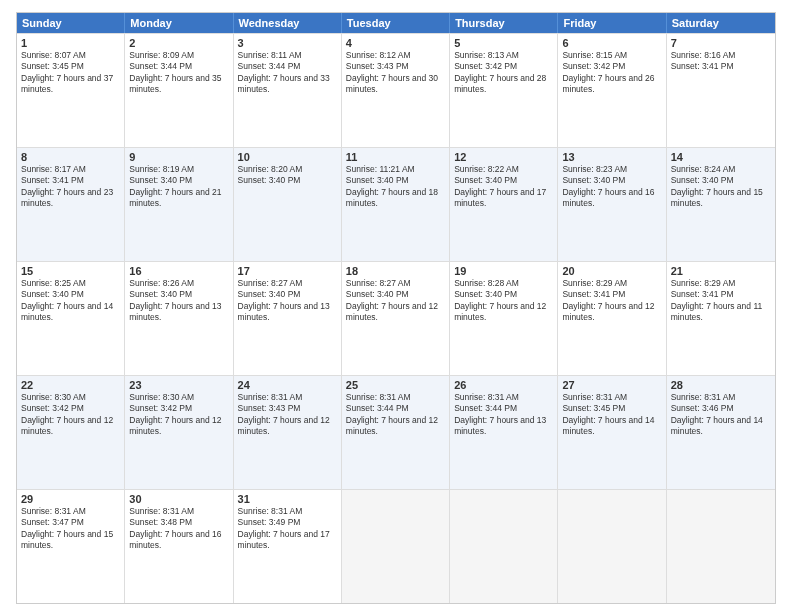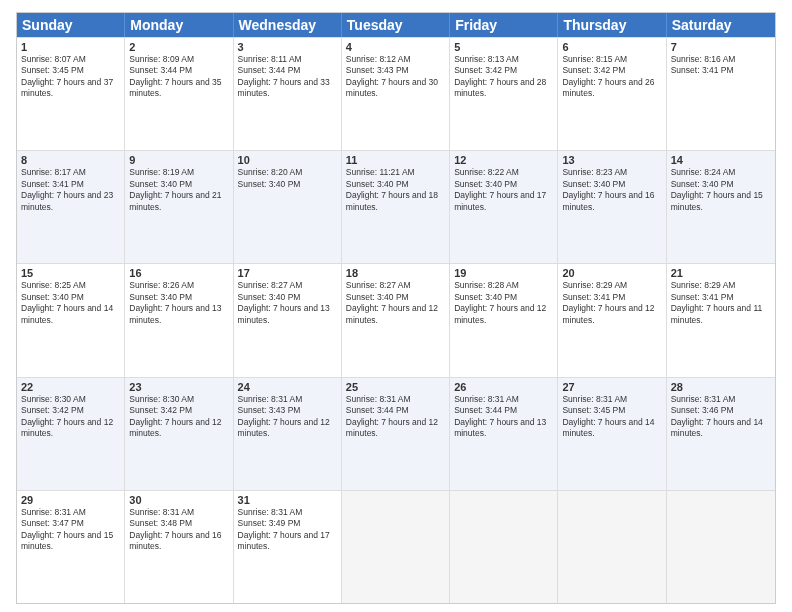--- a/index.html
+++ b/index.html
@@ -48,21 +48,21 @@
       flex-direction: column;
       border: 1px solid #ccc;
     }
     .cal-header-row {
       display: grid;
       grid-template-columns: repeat(7, 1fr);
       background: #3a75c4;
     }
     .cal-header-cell {
       color: #fff;
-      font-size: 14px;
+      font-size: 11px;
       font-weight: bold;
       padding: 4px 5px;
       border-right: 1px solid #5590d8;
       text-align: left;
     }
     .cal-header-cell:last-child { border-right: none; }
     .cal-body {
       flex: 1;
       display: flex;
       flex-direction: column;
@@ -99,22 +99,22 @@
 <body>
 
 <div class="page">
 
   <div class="calendar">
     <div class="cal-header-row">
     <div class="cal-header-cell">Sunday</div>
         <div class="cal-header-cell">Monday</div>
         <div class="cal-header-cell">Wednesday</div>
         <div class="cal-header-cell">Tuesday</div>
+        <div class="cal-header-cell">Thursday</div>
         <div class="cal-header-cell">Friday</div>
-        <div class="cal-header-cell">Thursday</div>
         <div class="cal-header-cell">Saturday</div>
       </div>
     <div class="cal-body">
     <div class="cal-week">
           <div class="cal-cell">
             <span class="day-num">1</span>
             <span class="cell-line">Sunrise: 8:07 AM</span>
             <span class="cell-line">Sunset: 3:45 PM</span>
             <span class="cell-line">Daylight: 7 hours and 37 minutes.</span>
           </div>

